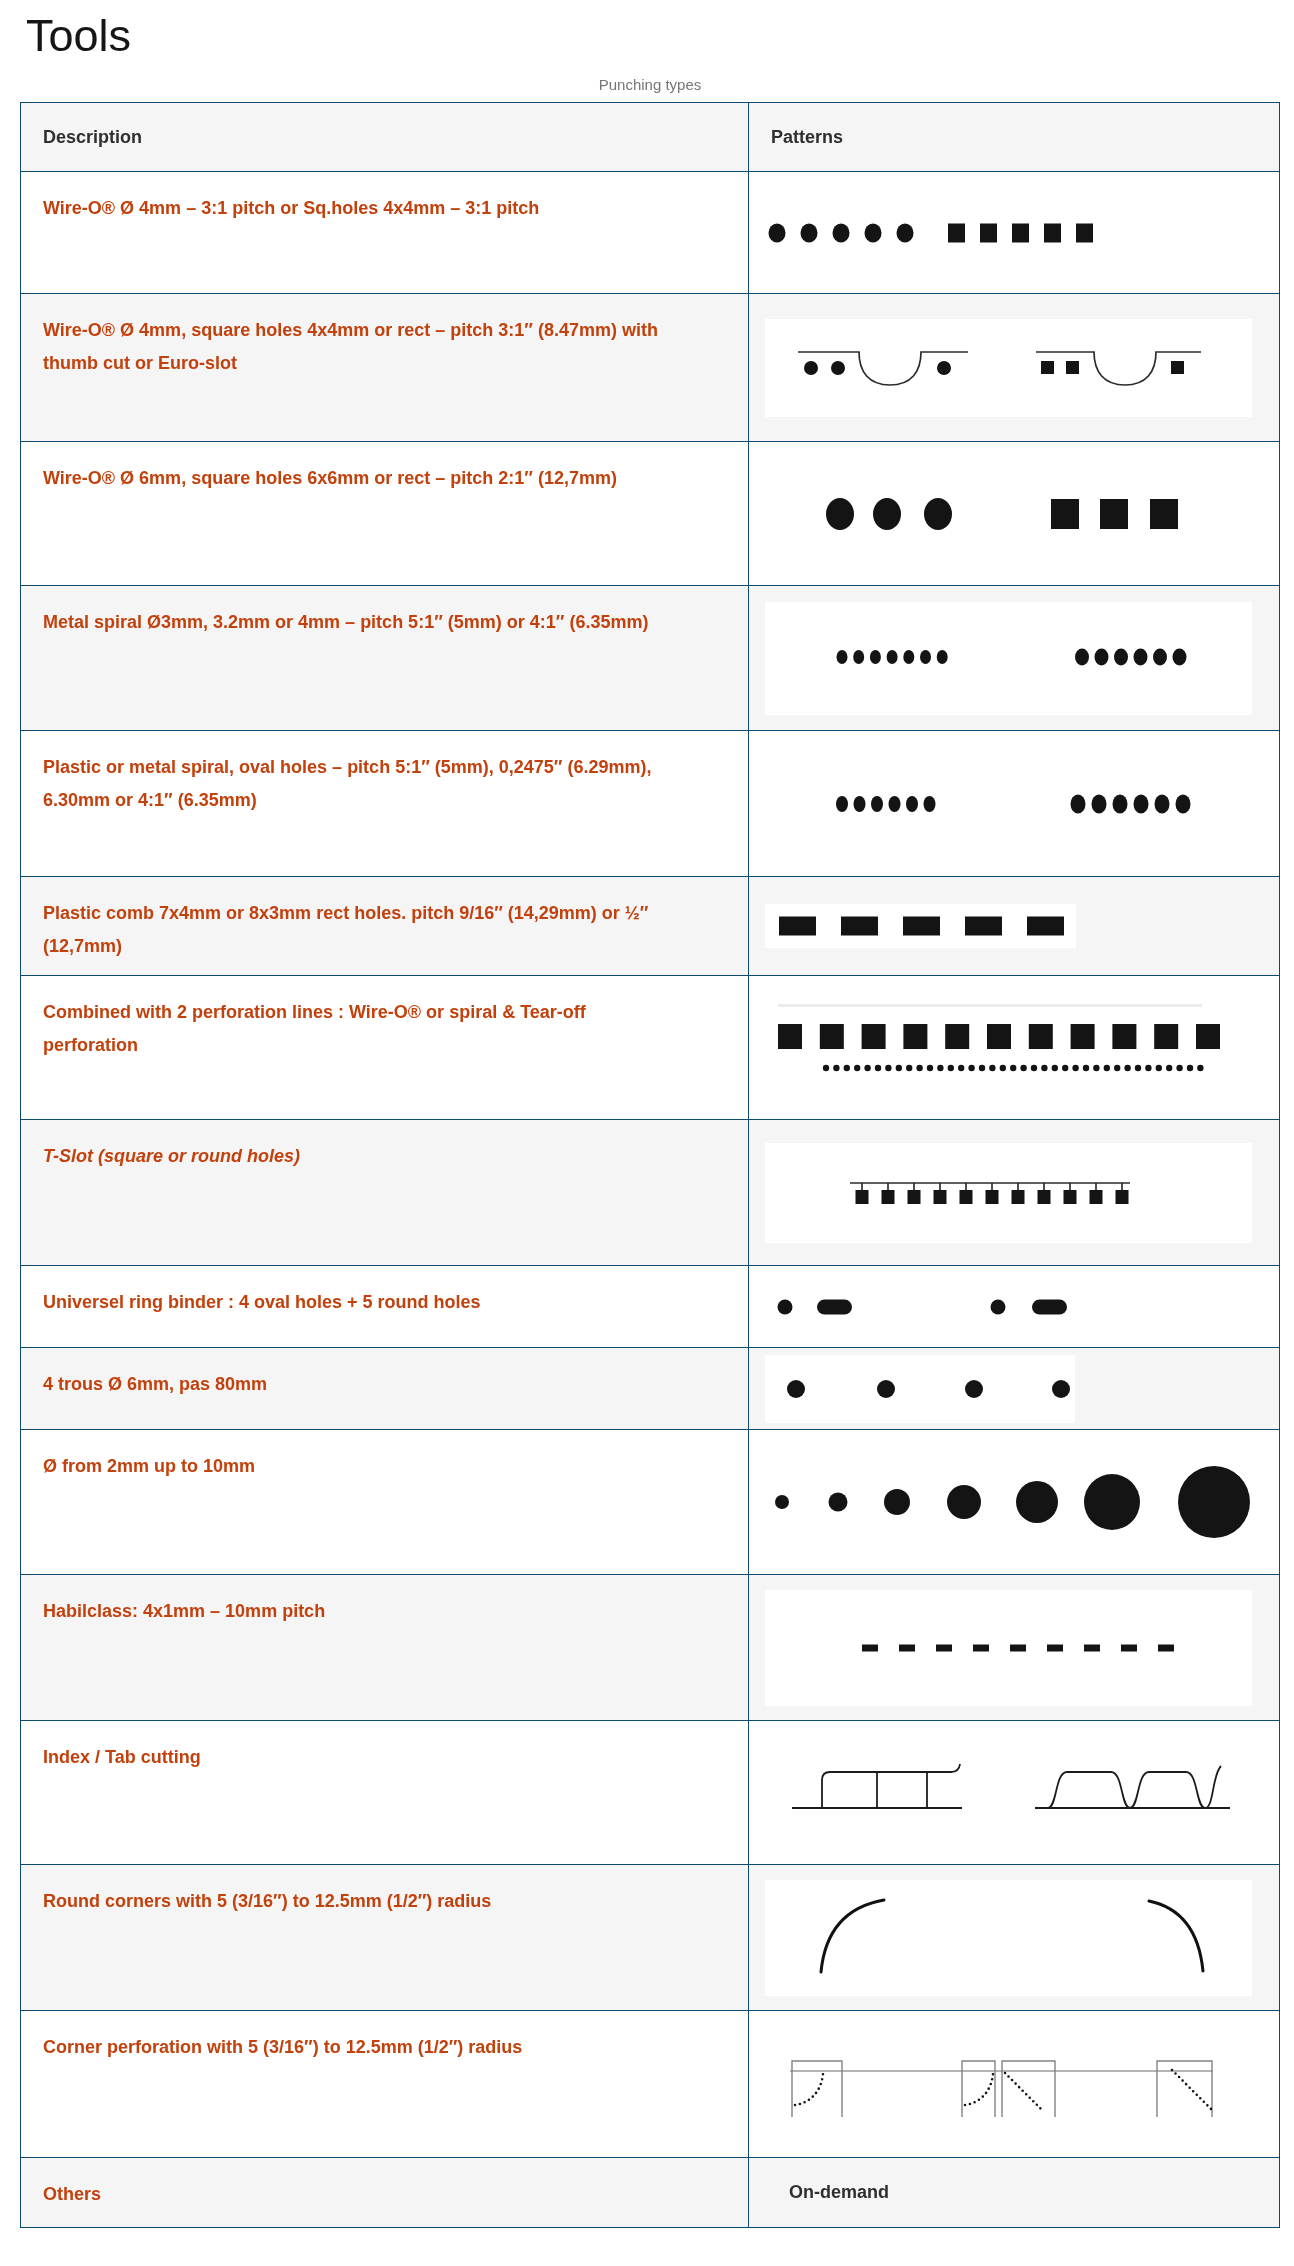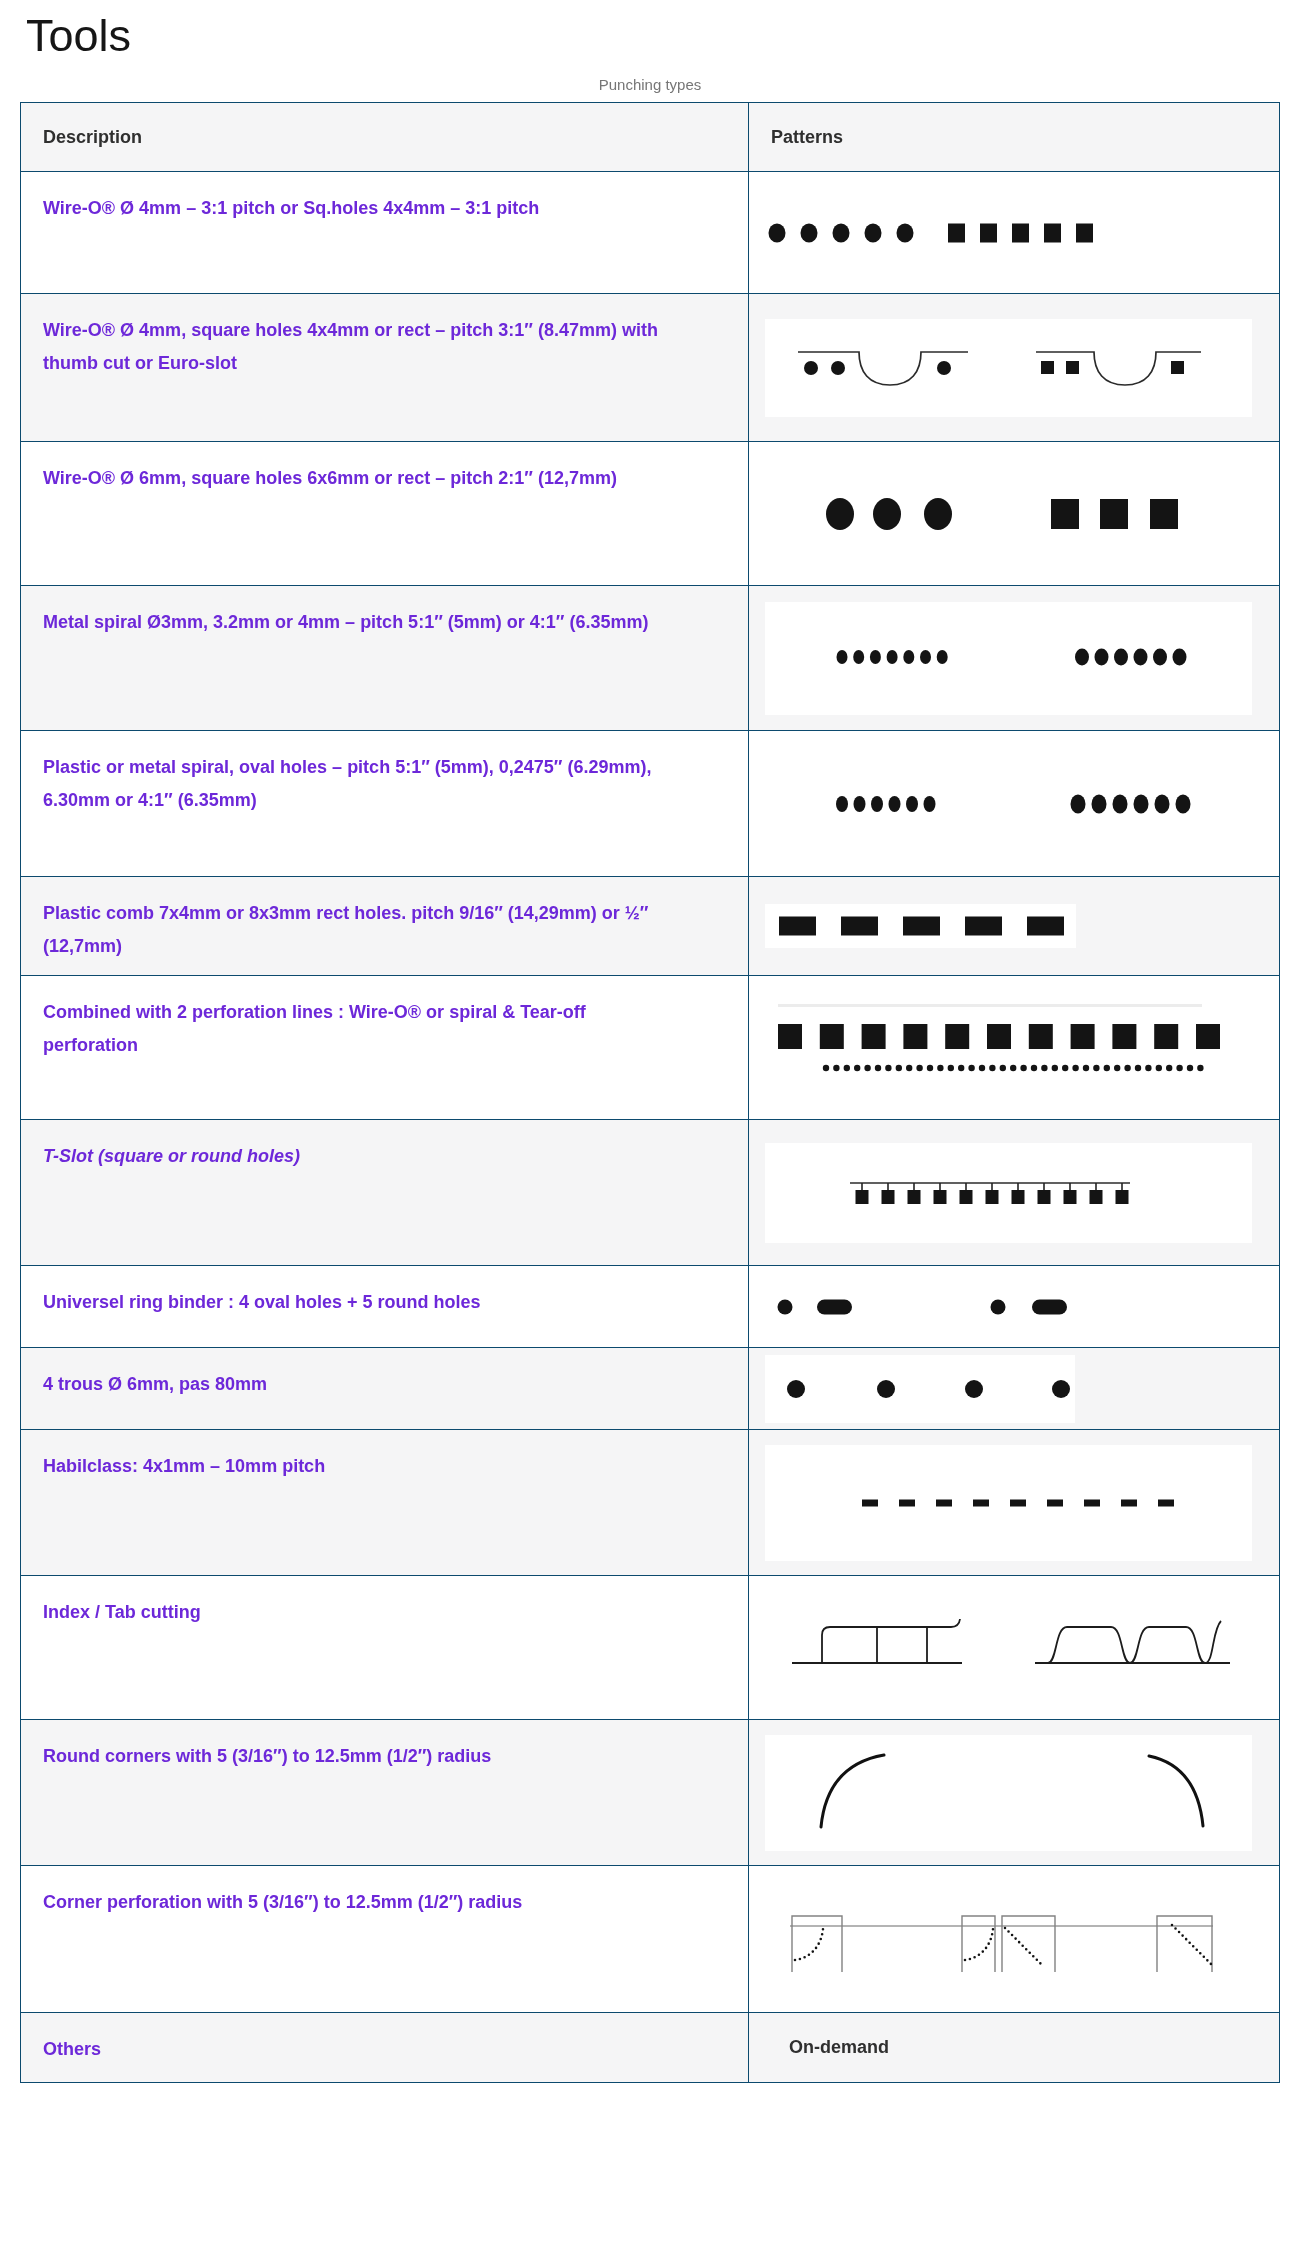--- a/index.html
+++ b/index.html
@@ -5,21 +5,21 @@
   html,body{margin:0;padding:0;background:#ffffff;}
   body{width:1294px;height:2266px;font-family:"Liberation Sans",sans-serif;overflow:hidden;}
   h1.page-title{font-size:45px;font-weight:400;color:#161616;margin:10px 0 8px 26px;line-height:52px;}
   .table-caption{width:1260px;margin:14px 0 9px 20px;text-align:center;font-size:15px;color:#767676;}
   table.punch-table{border-collapse:collapse;margin-left:20px;width:1260px;table-layout:fixed;}
   table.punch-table th,table.punch-table td{border:1px solid #0c4a6e;}
   table.punch-table thead th{background:#f5f5f6;height:68px;text-align:left;font-size:18px;
     color:#2f2f2f;font-weight:700;padding:0 0 0 22px;}
   tr.shade td{background:#f5f5f6;}
   td.desc{vertical-align:top;padding:20px 85px 10px 22px;font-size:18px;line-height:33px;
-    font-weight:700;color:#6d28d9;}
+    font-weight:700;color:#c2410c;}
   td.pat{vertical-align:middle;padding:0 0 0 16px;}
   td.pat svg{display:block;}
   .boxed{background:#ffffff;}
   .pattern-text{font-size:18px;font-weight:700;color:#2f2f2f;padding-left:24px;}
 </style>
 </head>
 <body>
 
 <h1 class="page-title">Tools</h1>
 
@@ -234,20 +234,34 @@
         <td class="desc">4 trous Ø 6mm, pas 80mm</td>
         <td class="pat">
           <svg class="boxed" width="310" height="68" viewBox="0 0 310 68">
             <ellipse cx="31" cy="34" rx="9" ry="9" fill="#141414"></ellipse>
             <ellipse cx="121" cy="34" rx="9" ry="9" fill="#141414"></ellipse>
             <ellipse cx="209" cy="34" rx="9" ry="9" fill="#141414"></ellipse>
             <ellipse cx="296" cy="34" rx="9" ry="9" fill="#141414"></ellipse>
           </svg>
         </td>
       </tr>
+      <tr style="height: 145px;">
+        <td class="desc">Ø from 2mm up to 10mm</td>
+        <td class="pat">
+          <svg class="" width="490" height="80" viewBox="0 0 490 80">
+            <ellipse cx="17" cy="40" rx="7" ry="7" fill="#141414"></ellipse>
+            <ellipse cx="73" cy="40" rx="9.5" ry="9.5" fill="#141414"></ellipse>
+            <ellipse cx="132" cy="40" rx="13" ry="13" fill="#141414"></ellipse>
+            <ellipse cx="199" cy="40" rx="17" ry="17" fill="#141414"></ellipse>
+            <ellipse cx="272" cy="40" rx="21" ry="21" fill="#141414"></ellipse>
+            <ellipse cx="347" cy="40" rx="28" ry="28" fill="#141414"></ellipse>
+            <ellipse cx="449" cy="40" rx="36" ry="36" fill="#141414"></ellipse>
+          </svg>
+        </td>
+      </tr>
       <tr class="shade" style="height: 146px;">
         <td class="desc">Habilclass: 4x1mm – 10mm pitch</td>
         <td class="pat">
           <svg class="boxed" width="487" height="116" viewBox="0 0 487 116">
             <rect x="97" y="54.5" width="16" height="7" rx="0" fill="#141414"></rect>
             <rect x="134" y="54.5" width="16" height="7" rx="0" fill="#141414"></rect>
             <rect x="171" y="54.5" width="16" height="7" rx="0" fill="#141414"></rect>
             <rect x="208" y="54.5" width="16" height="7" rx="0" fill="#141414"></rect>
             <rect x="245" y="54.5" width="16" height="7" rx="0" fill="#141414"></rect>
             <rect x="282" y="54.5" width="16" height="7" rx="0" fill="#141414"></rect>

